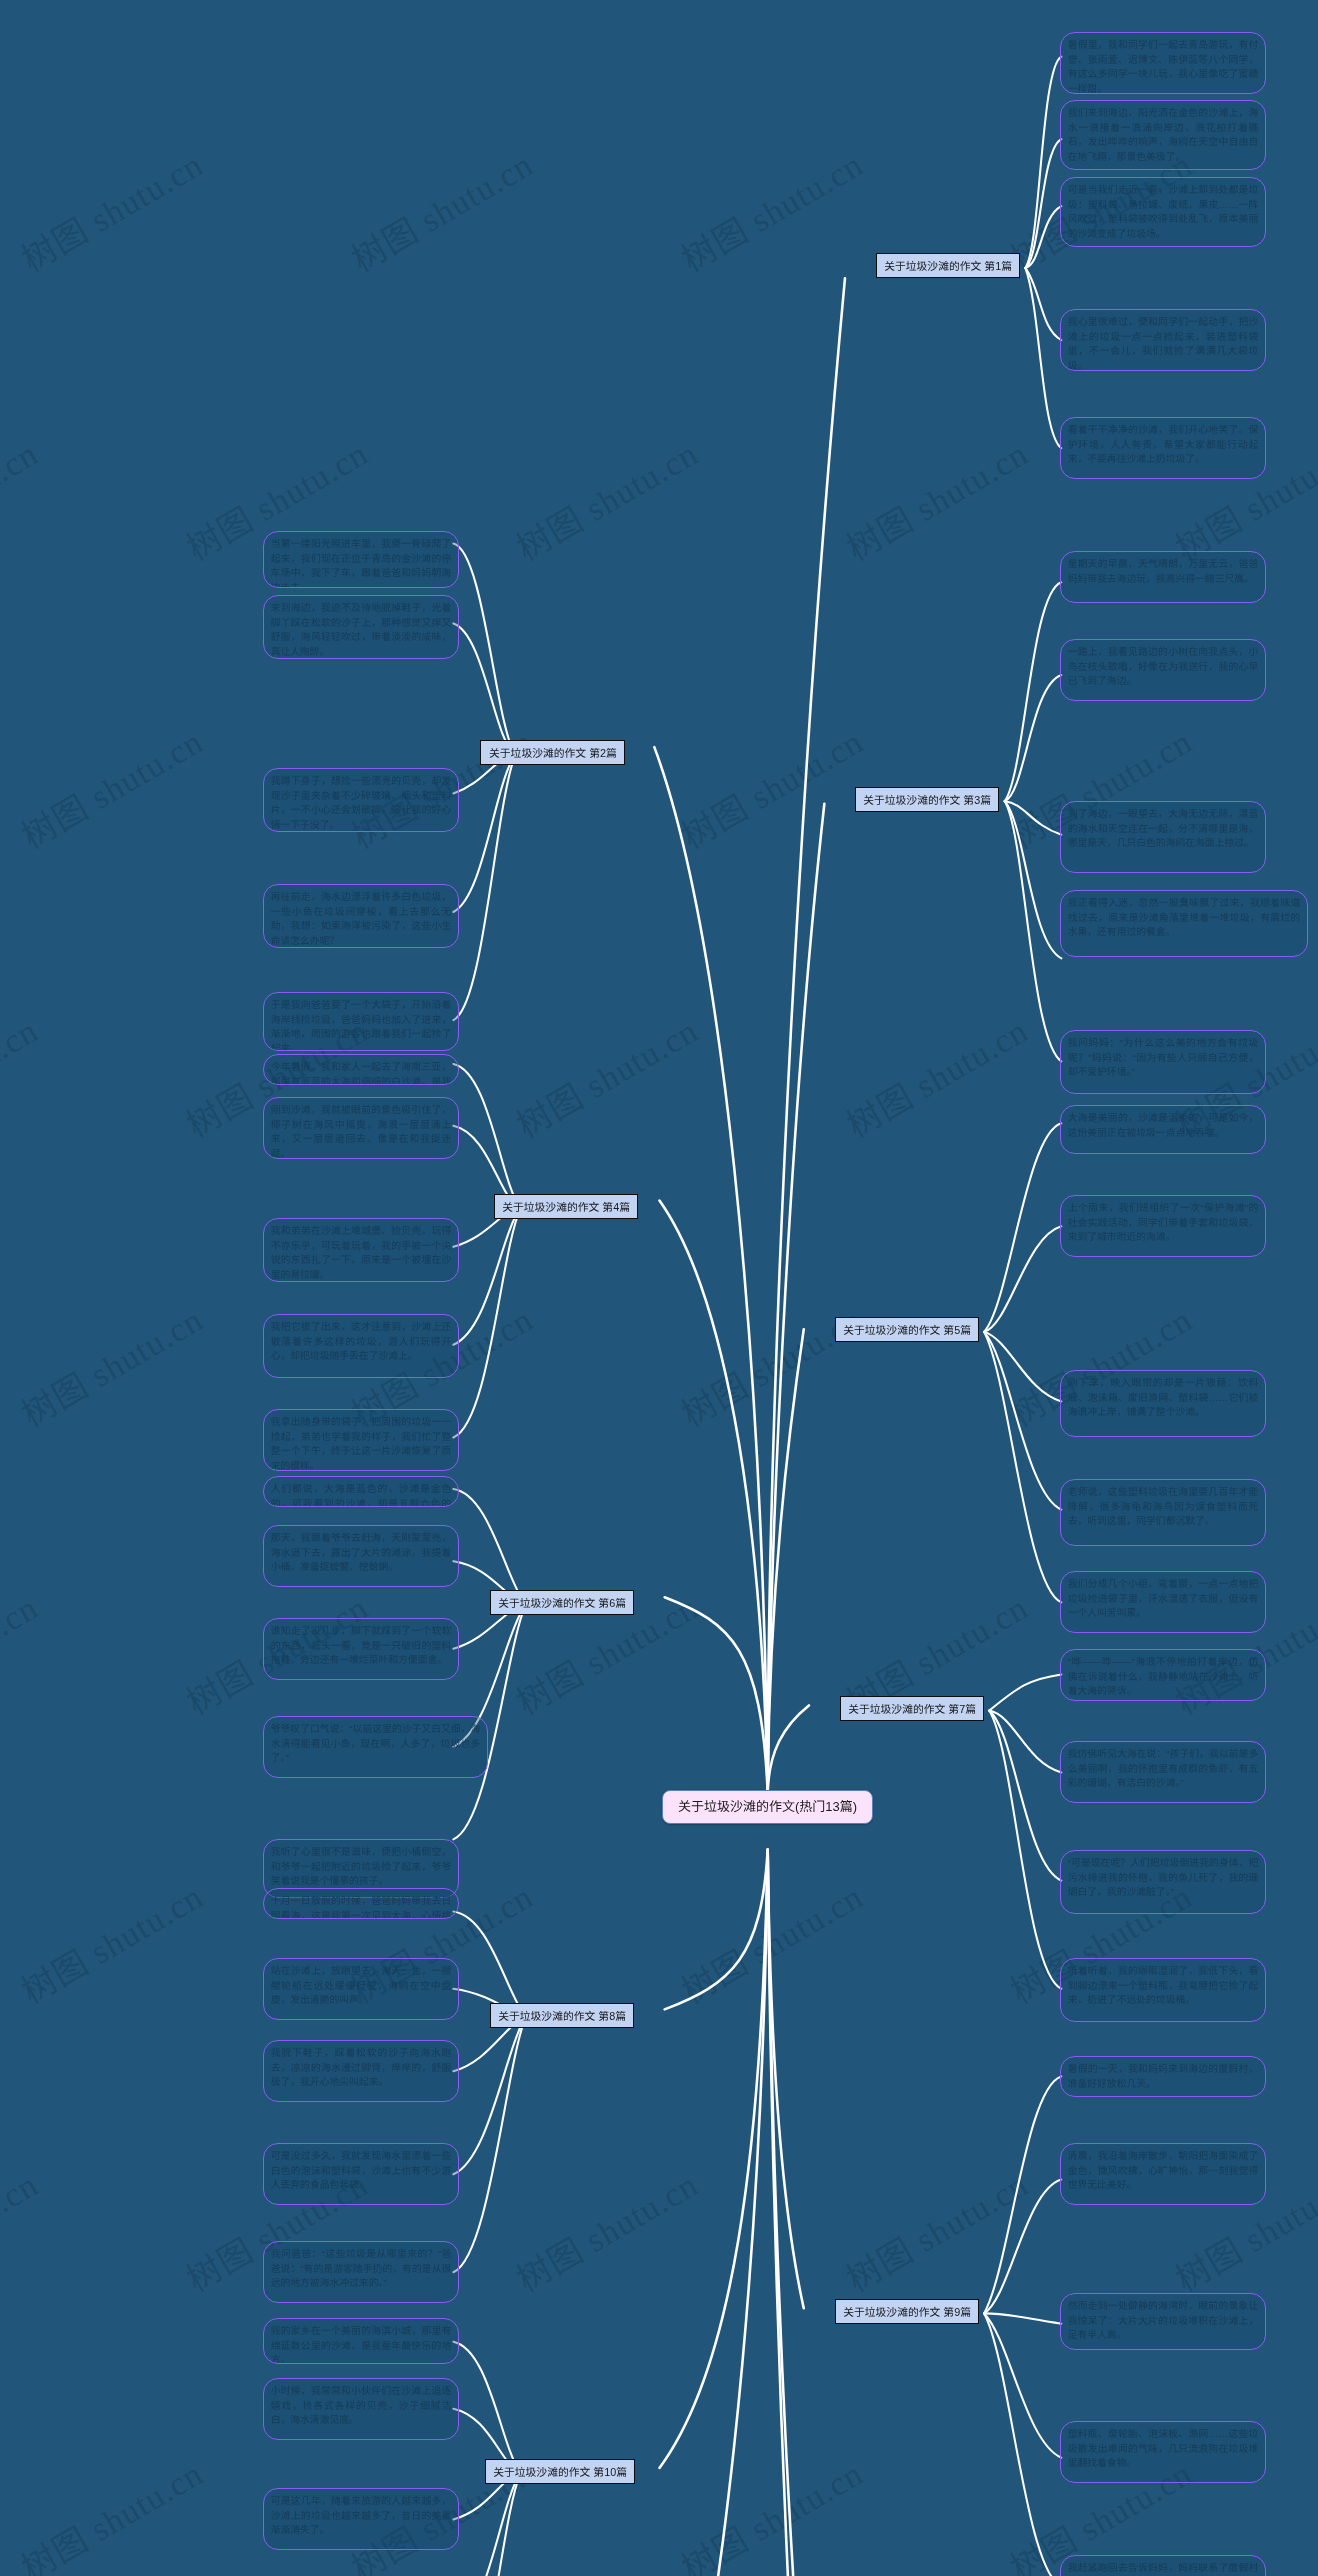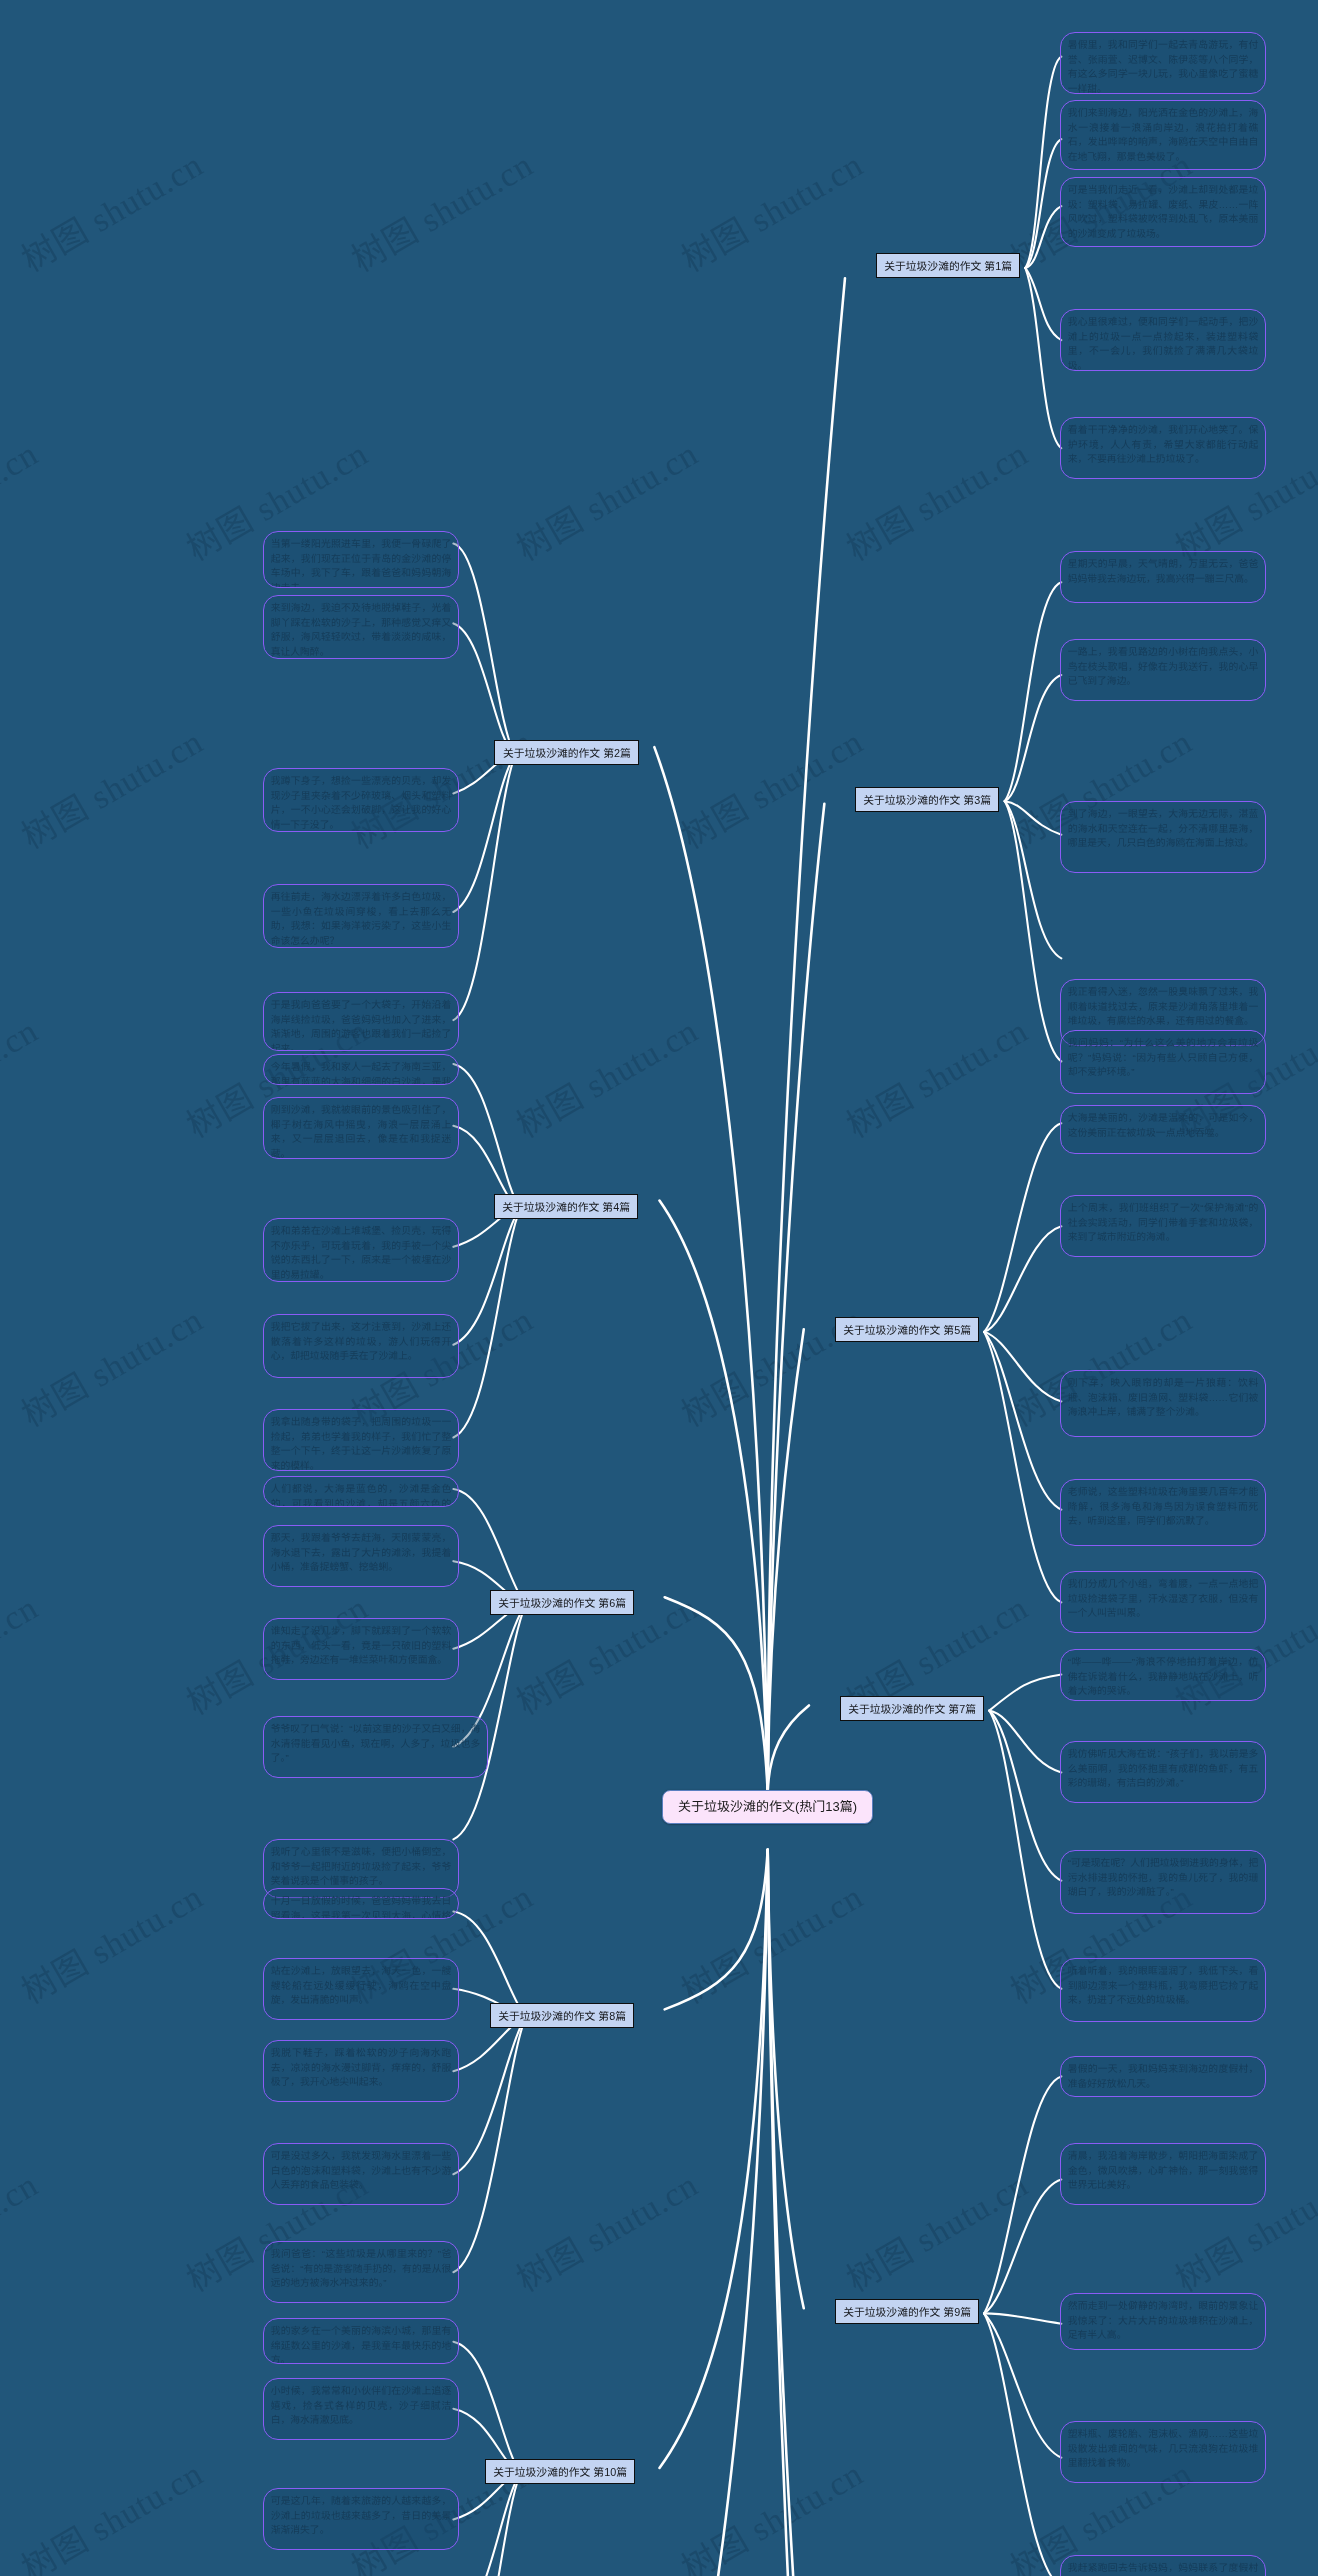--- a/index.html
+++ b/index.html
@@ -233,21 +233,21 @@
   <div class="node branch" style="left:835px;top:1317px;">
     <span>关于垃圾沙滩的作文 第5篇</span>
   </div>
   <div class="node branch" style="left:840px;top:1696px;">
     <span>关于垃圾沙滩的作文 第7篇</span>
   </div>
   <div class="node branch" style="left:835px;top:2299px;">
     <span>关于垃圾沙滩的作文 第9篇</span>
   </div>
 
-  <div class="node branch" style="left:494px;top:740px;padding-left:8px;">
+  <div class="node branch" style="left:480px;top:740px;padding-left:8px;">
     <span>关于垃圾沙滩的作文 第2篇</span>
   </div>
   <div class="node branch" style="left:494px;top:1194px;">
     <span>关于垃圾沙滩的作文 第4篇</span>
   </div>
   <div class="node branch" style="left:490px;top:1590px;">
     <span>关于垃圾沙滩的作文 第6篇</span>
   </div>
   <div class="node branch" style="left:490px;top:2003px;">
     <span>关于垃圾沙滩的作文 第8篇</span>
@@ -266,21 +266,21 @@
     <span>我心里很难过，便和同学们一起动手，把沙滩上的垃圾一点一点捡起来，装进塑料袋里，不一会儿，我们就捡了满满几大袋垃圾。</span></div>
   <div class="node leaf" style="left:1060px;top:417px;width:206px;height:62px;">
     <span>看着干干净净的沙滩，我们开心地笑了。保护环境，人人有责，希望大家都能行动起来，不要再往沙滩上扔垃圾了。</span></div>
 
   <div class="node leaf" style="left:1060px;top:551px;width:206px;height:52px;">
     <span>星期天的早晨，天气晴朗，万里无云，爸爸妈妈带我去海边玩，我高兴得一蹦三尺高。</span></div>
   <div class="node leaf" style="left:1060px;top:639px;width:206px;height:62px;">
     <span>一路上，我看见路边的小树在向我点头，小鸟在枝头歌唱，好像在为我送行，我的心早已飞到了海边。</span></div>
   <div class="node leaf" style="left:1060px;top:801px;width:206px;height:72px;">
     <span>到了海边，一眼望去，大海无边无际，湛蓝的海水和天空连在一起，分不清哪里是海，哪里是天，几只白色的海鸥在海面上掠过。</span></div>
-  <div class="node leaf" style="left:1060px;top:979px;width:206px;height:67px;">
+  <div class="node leaf" style="left:1060px;top:890px;width:248px;height:67px;">
     <span>我正看得入迷，忽然一股臭味飘了过来，我顺着味道找过去，原来是沙滩角落里堆着一堆垃圾，有腐烂的水果，还有用过的餐盒。</span></div>
   <div class="node leaf" style="left:1060px;top:1030px;width:206px;height:64px;">
     <span>我问妈妈：“为什么这么美的地方会有垃圾呢？”妈妈说：“因为有些人只顾自己方便，却不爱护环境。”</span></div>
 
   <div class="node leaf" style="left:1060px;top:1105px;width:206px;height:49px;">
     <span>大海是美丽的，沙滩是温柔的，可是如今，这份美丽正在被垃圾一点点地吞噬。</span></div>
   <div class="node leaf" style="left:1060px;top:1195px;width:206px;height:62px;">
     <span>上个周末，我们班组织了一次“保护海滩”的社会实践活动，同学们带着手套和垃圾袋，来到了城市附近的海滩。</span></div>
   <div class="node leaf" style="left:1060px;top:1370px;width:206px;height:67px;">
     <span>刚下车，映入眼帘的却是一片狼藉：饮料瓶、泡沫箱、废旧渔网、塑料袋……它们被海浪冲上岸，铺满了整个沙滩。</span></div>

